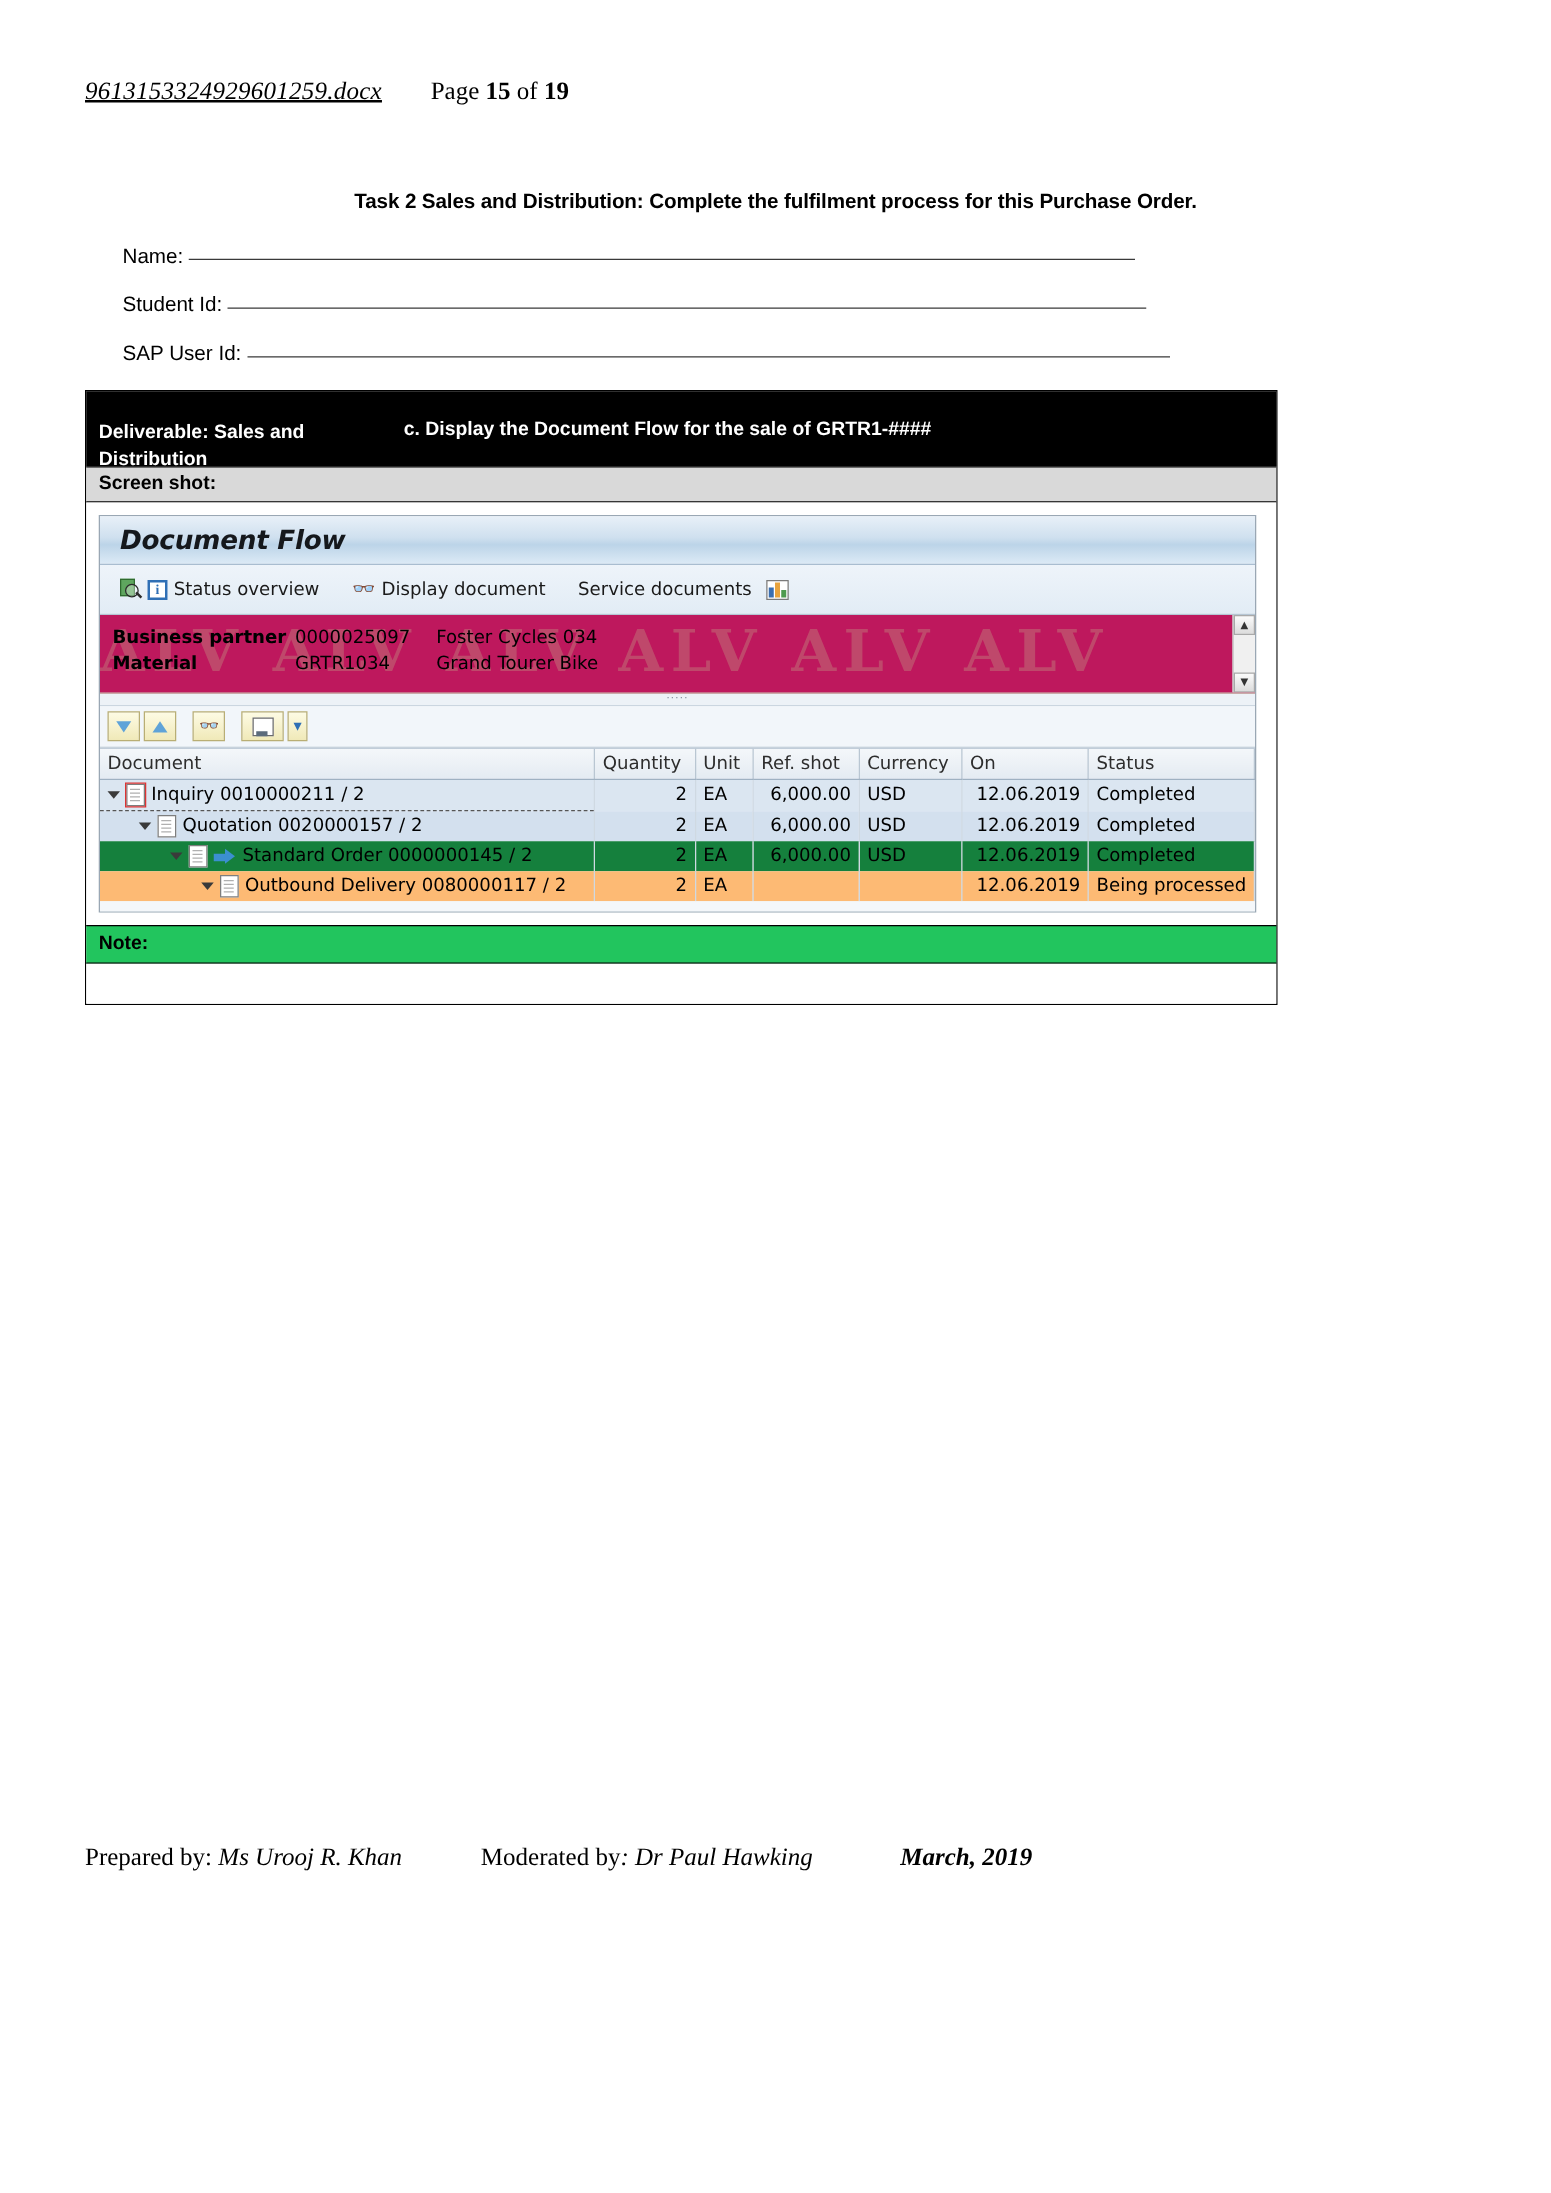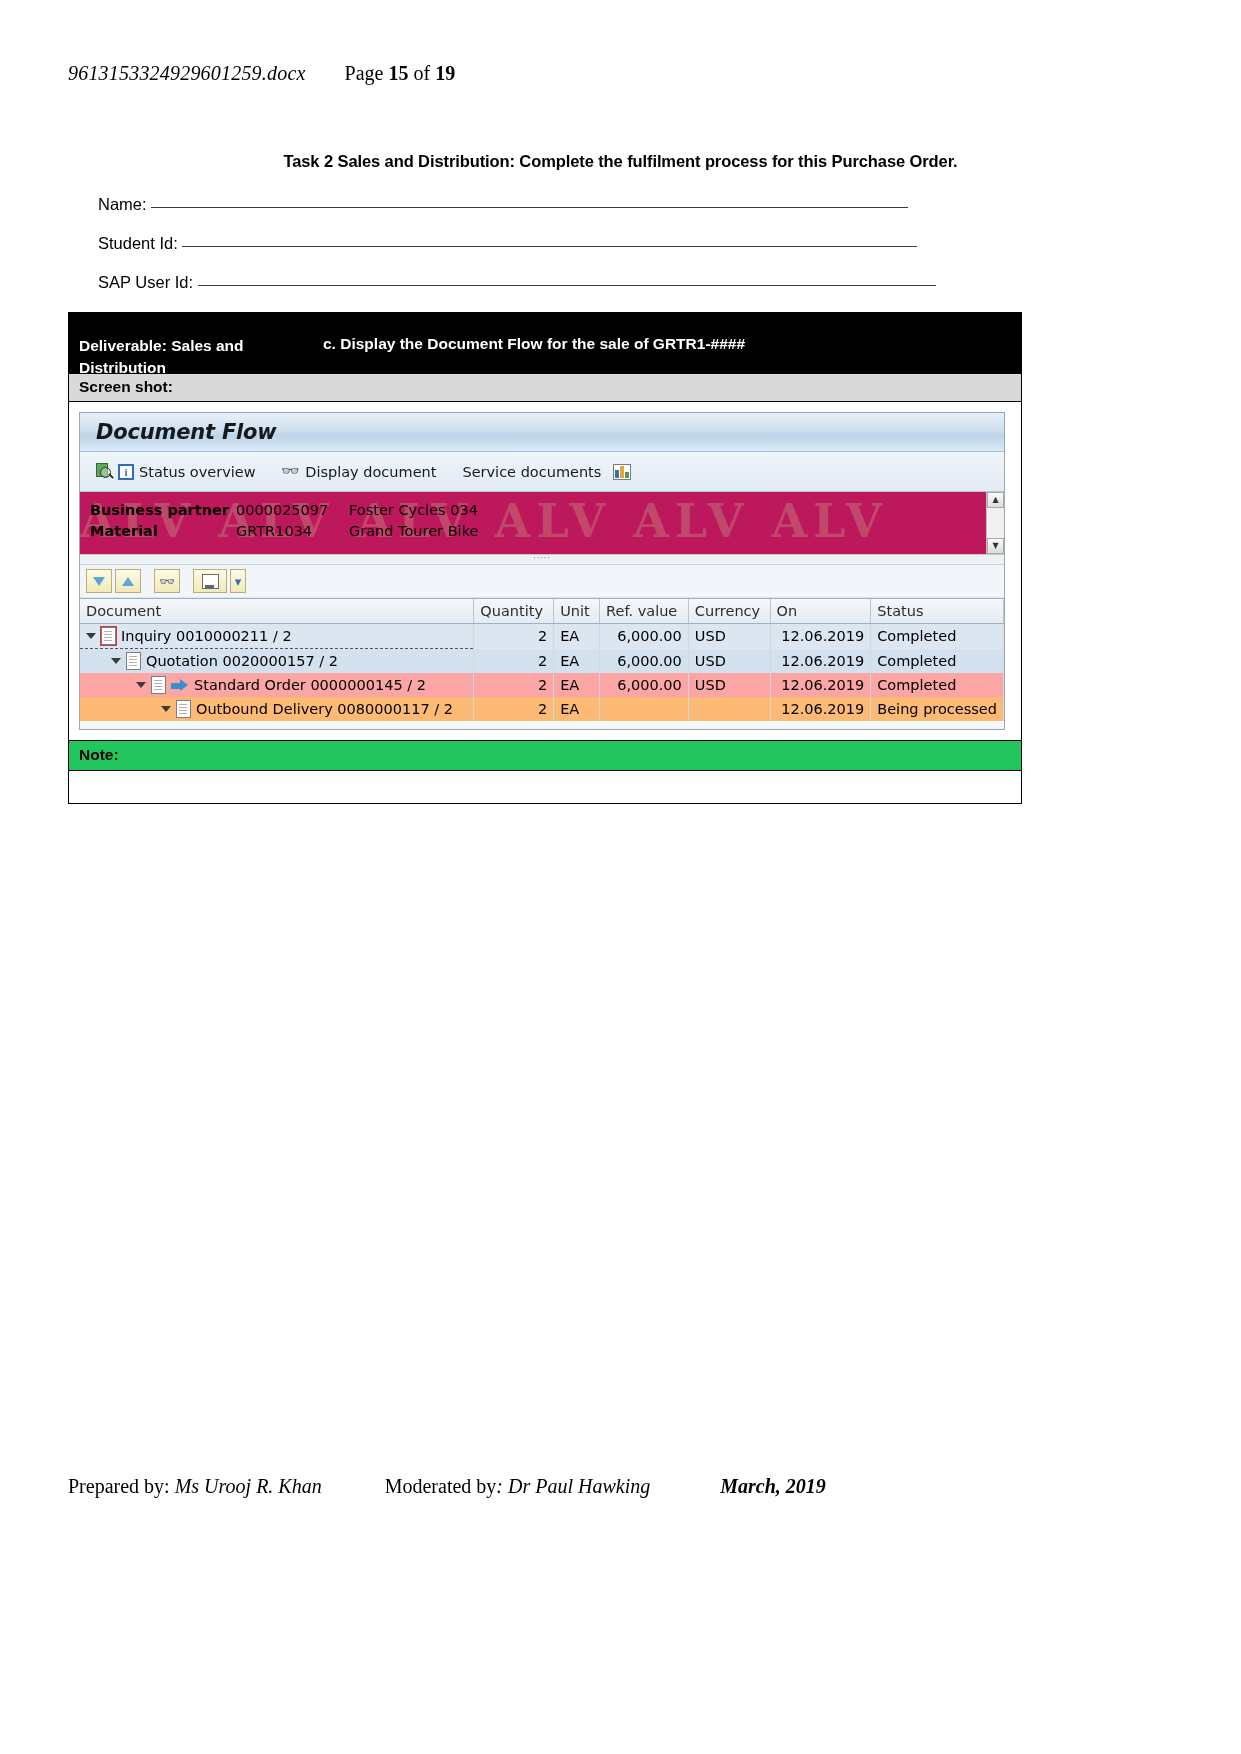--- a/index.html
+++ b/index.html
@@ -21,20 +21,21 @@
     position: absolute;
     left: 68px;
     top: 62px;
     width: 1100px;
     font-family: "Liberation Serif", serif;
     font-size: 20px;
   }
   .page-header .docname {
     font-style: italic;
     letter-spacing: 0.2px;
+    text-decoration: underline;
   }
   .page-header .pagelabel { margin-left: 34px; }
   .page-header b { font-weight: bold; }
 
   
   .task-title {
     position: absolute;
     left: 0;
     top: 152px;
     width: 1241px;
@@ -346,21 +347,21 @@
     text-align: left;
     white-space: nowrap;
   }
   table.alv td {
     padding: 3px 6px;
     white-space: nowrap;
     border-right: 1px solid #cfd9e2;
   }
   tr.r-blue td { background: #dbe6f1; }
   tr.r-blue2 td { background: #d3e0ee; }
-  tr.r-yellow td { background: #fca5a5; }
+  tr.r-yellow td { background: #15803d; }
   tr.r-plain td { background: #fdba74; }
   tr.sel td.c-doc { border-top: 1px dashed #555; border-bottom: 1px dashed #555; }
   td.num { text-align: right; }
   td.c-doc { border-right: 1px solid #b9c6d2; }
 
   .tree-cell { display: flex; align-items: center; gap: 5px; }
   .caret {
     width: 0; height: 0;
     border-left: 5px solid transparent;
     border-right: 5px solid transparent;
@@ -537,21 +538,21 @@
         <div class="gbtn" style="width:16px;">▾</div>
       </div>
 
       <div class="table-frame">
         <table class="alv">
           <thead>
             <tr>
               <th style="width:420px;">Document</th>
               <th style="width:78px; text-align:left;">Quantity</th>
               <th style="width:42px;">Unit</th>
-              <th style="width:88px;">Ref. value</th>
+              <th style="width:88px;">Ref. shot</th>
               <th style="width:78px;">Currency</th>
               <th style="width:100px;">On</th>
               <th>Status</th>
             </tr>
           </thead>
           <tbody>
 
             <tr class="r-blue sel">
               <td class="c-doc">
                 <div class="tree-cell indent1">

